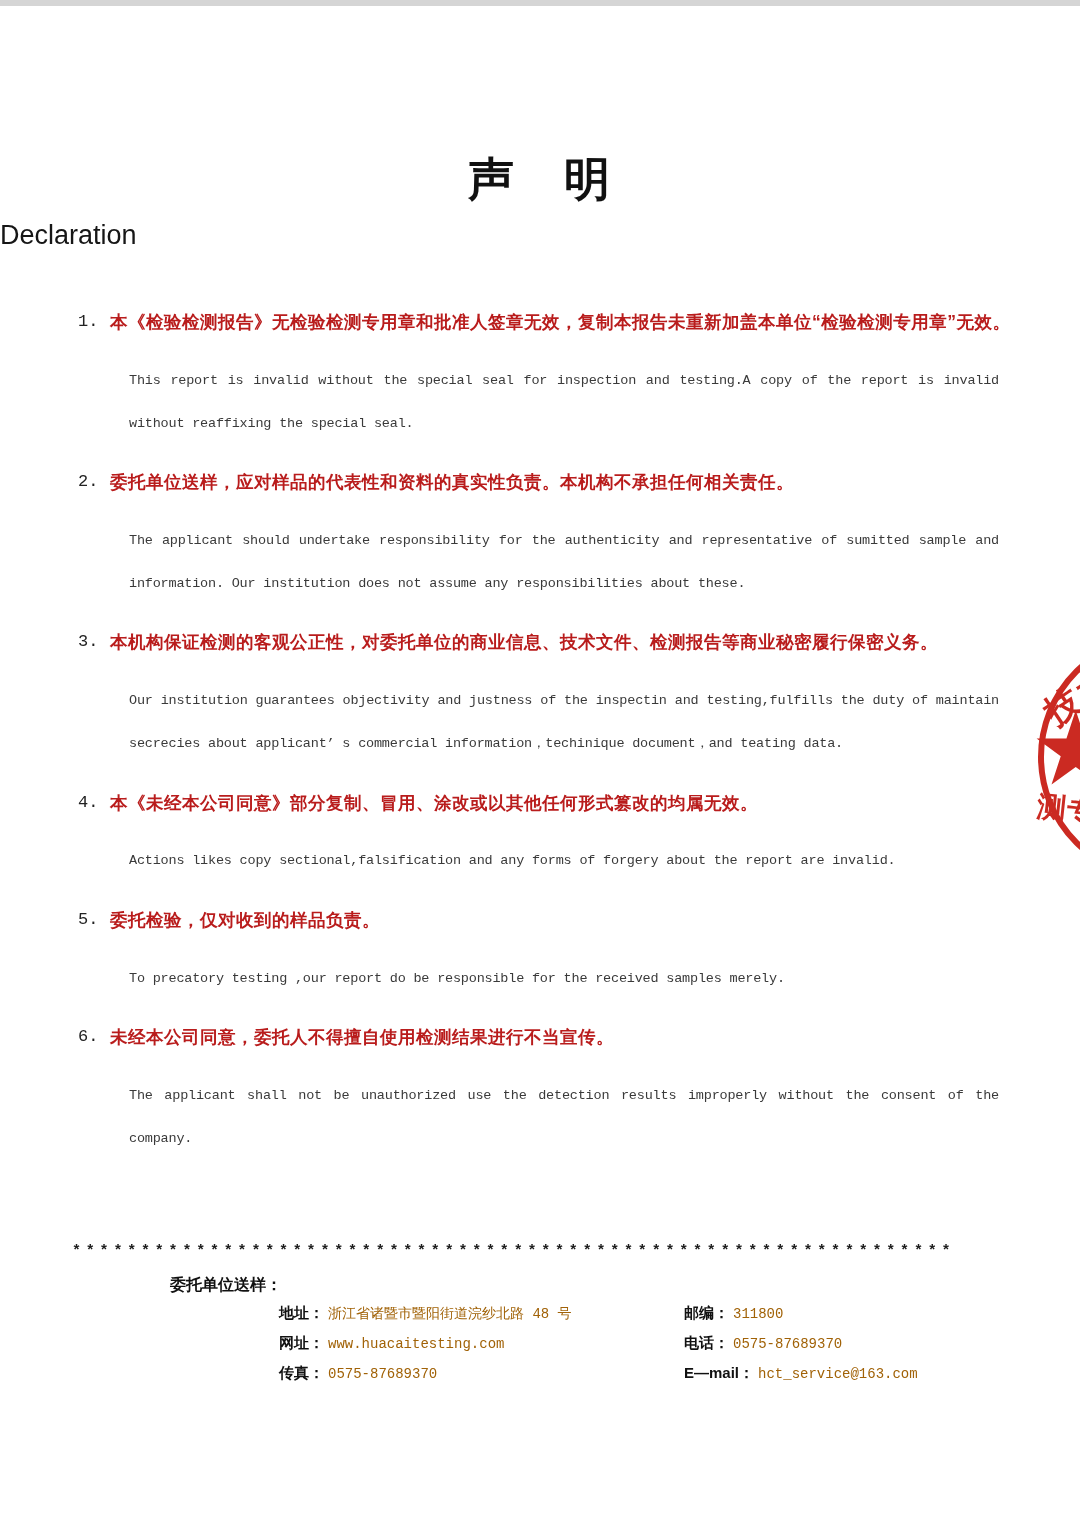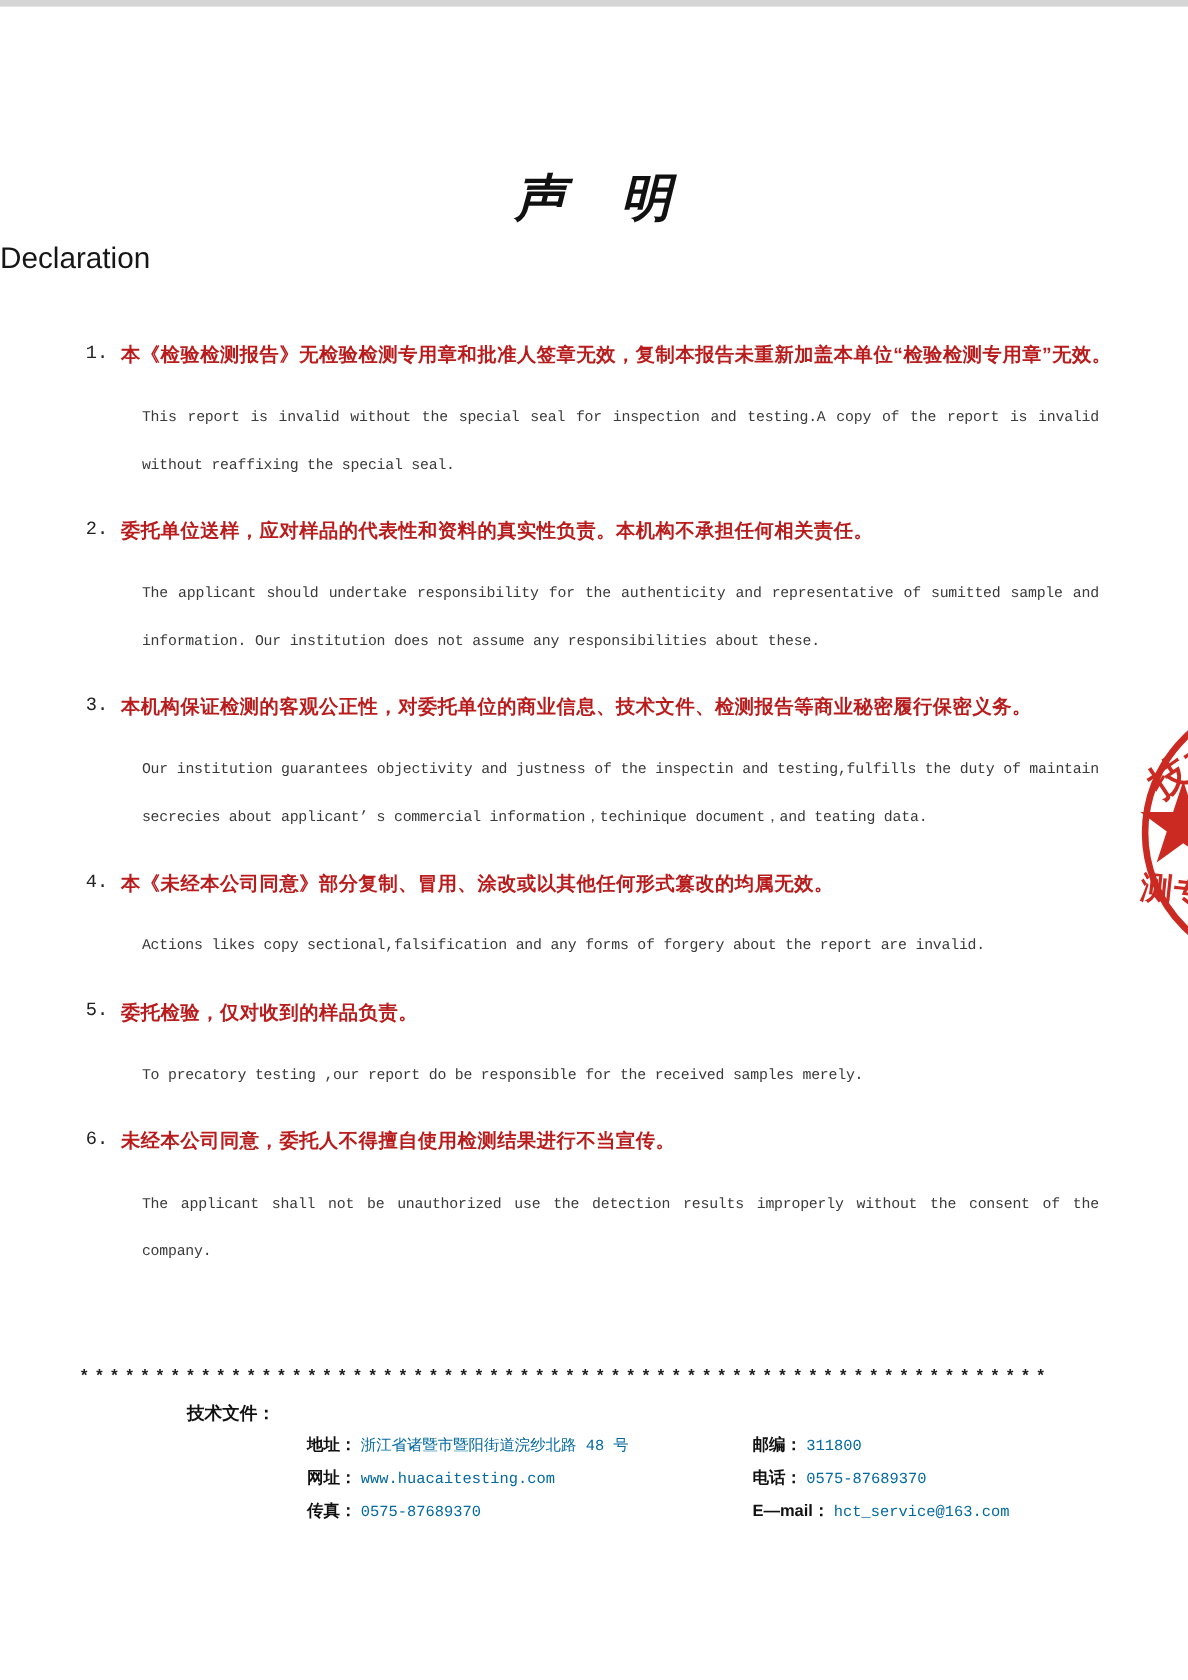--- a/index.html
+++ b/index.html
@@ -19,21 +19,20 @@
   
   .title {
     margin:152px 0 0 0;
     text-align:center;
     font-family:"DejaVu Serif", serif;
     font-size:46px;
     font-weight:bold;
     line-height:1.2;
     letter-spacing:2px;
     color:#111;
-    font-style:italic;
   }
   .subtitle {
     margin:12px 0 0 0;
     text-align:left;
     font-family:"Liberation Sans", sans-serif;
     font-size:27px;
     font-weight:normal;
     line-height:32px;
     color:#161616;
   }
@@ -101,21 +100,21 @@
   .cell-right { display:flex; align-items:baseline; }
   .c-label {
     font-size:15px;
     font-weight:bold;
     color:#111;
     white-space:nowrap;
   }
   .c-value {
     font-family:"Liberation Mono", monospace;
     font-size:14px;
-    color:#0369a1;
+    color:#a16207;
     margin-left:4px;
     white-space:nowrap;
   }
   
   .seal {
     position:absolute;
     top:630px;
     right:0;
     width:44px;
     height:252px;
@@ -211,21 +210,21 @@
       <div class="body">
         <p class="cn">未经本公司同意，委托人不得擅自使用检测结果进行不当宣传。</p>
         <p class="en">The applicant shall not be unauthorized use the detection results improperly without the consent of the company.</p>
       </div>
     </div>
 
   </div>
 
   <div class="footer">
     <div class="divider">****************************************************************</div>
-    <div class="org-heading">技术文件：</div>
+    <div class="org-heading">委托单位送样：</div>
     <div class="org-rows">
 
       <div class="org-row">
         <div class="cell-left">
           <span class="c-label">地址：</span>
           <span class="c-value">浙江省诸暨市暨阳街道浣纱北路 48 号</span>
         </div>
         <div class="cell-right">
           <span class="c-label">邮编：</span>
           <span class="c-value">311800</span>

